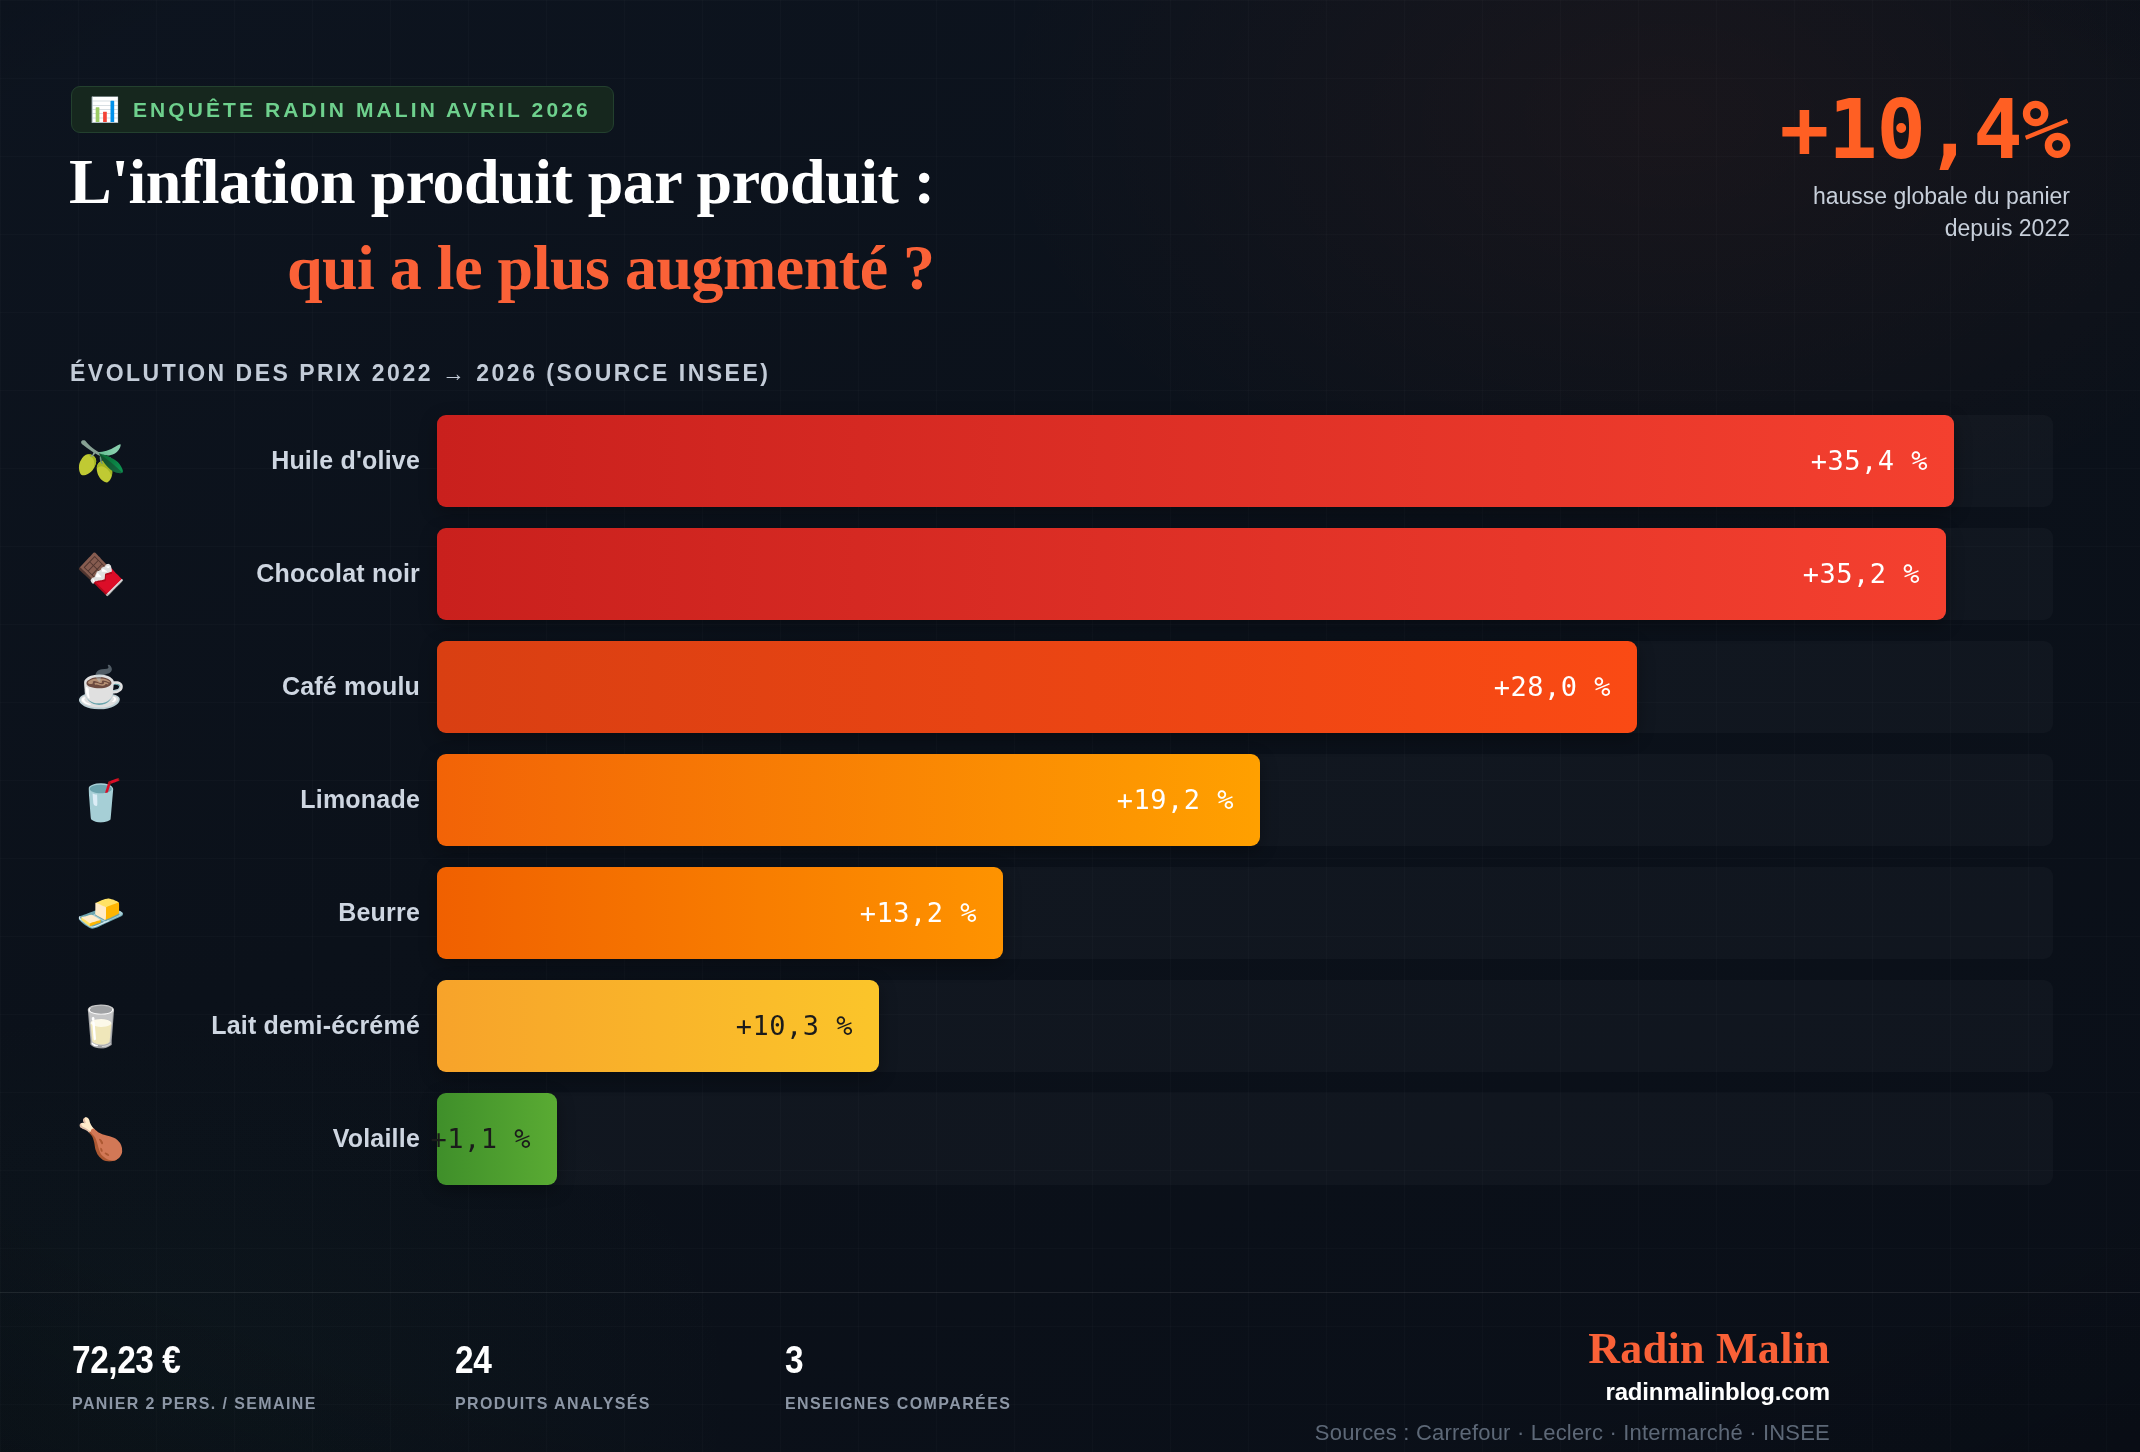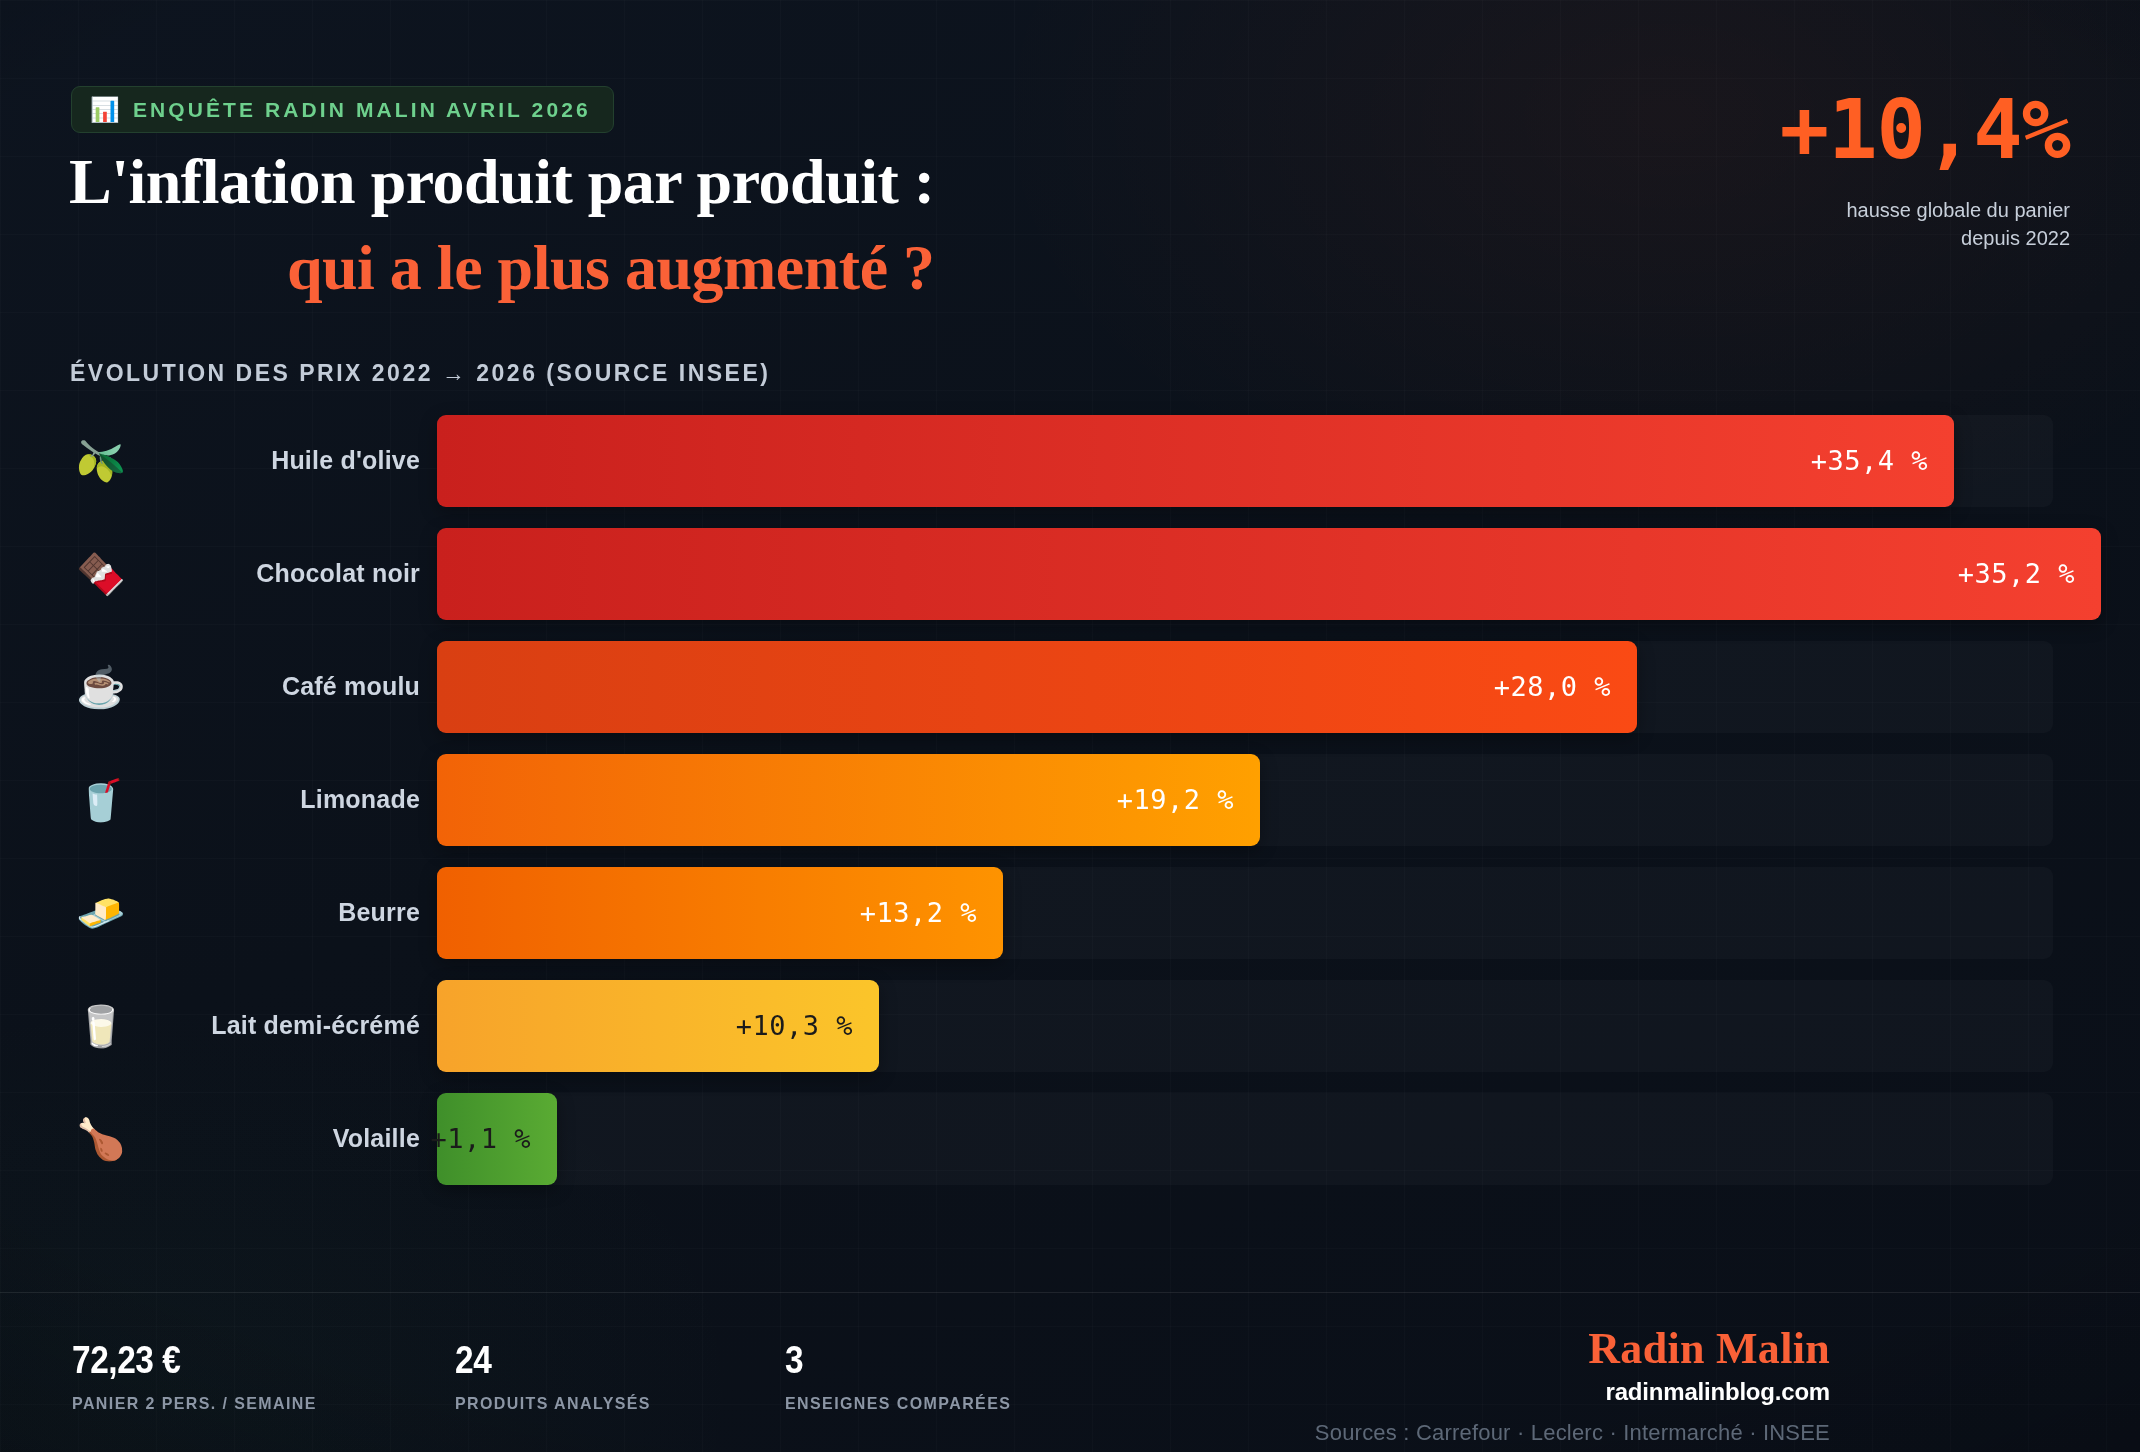--- a/index.html
+++ b/index.html
@@ -56,21 +56,21 @@
   .title-l1{ color:#ffffff; }
   .title-l2{ color:#fa6137; margin-top:22px;text-align:right; }
 
   .kpi{ position:absolute; right:70px; top:92px; text-align:right; }
   .kpi-value{
     font-family:"DejaVu Sans Mono", monospace;
     font-size:82px; font-weight:700; line-height:.92;
     color:#ff5f23; letter-spacing:-1px;
   }
   .kpi-sub{
-    margin-top:30px; font-size:20px; line-height:1.38; color:#c7cfda;
+    margin-top:14px; font-size:23px; line-height:1.38; color:#c7cfda;
   }
 
   .section-label{
     position:absolute; left:70px; top:360px;
     font-size:23px; font-weight:700; letter-spacing:2.5px; color:#c3ccd8;
   }
 
   
   .chart{ position:absolute; left:0; top:404px; width:2140px; }
   .row{
@@ -170,21 +170,21 @@
         <div class="row-name">Huile d'olive</div>
         <div class="row-track"></div>
         <div class="row-bar" style="width:1517px;background:linear-gradient(90deg,#c9201d,#f4402f);">
           <span class="row-val">+35,4 %</span>
         </div>
       </div>
       <div class="row">
         <div class="row-emoji">🍫</div>
         <div class="row-name">Chocolat noir</div>
         <div class="row-track"></div>
-        <div class="row-bar" style="width:1664px;background:linear-gradient(90deg,#c9201d,#f4402f);">
+        <div class="row-bar" style="width:1509px;background:linear-gradient(90deg,#c9201d,#f4402f);">
           <span class="row-val">+35,2 %</span>
         </div>
       </div>
       <div class="row">
         <div class="row-emoji">☕</div>
         <div class="row-name">Café moulu</div>
         <div class="row-track"></div>
         <div class="row-bar" style="width:1200px;background:linear-gradient(90deg,#d93f12,#fa4a14);">
           <span class="row-val">+28,0 %</span>
         </div>

